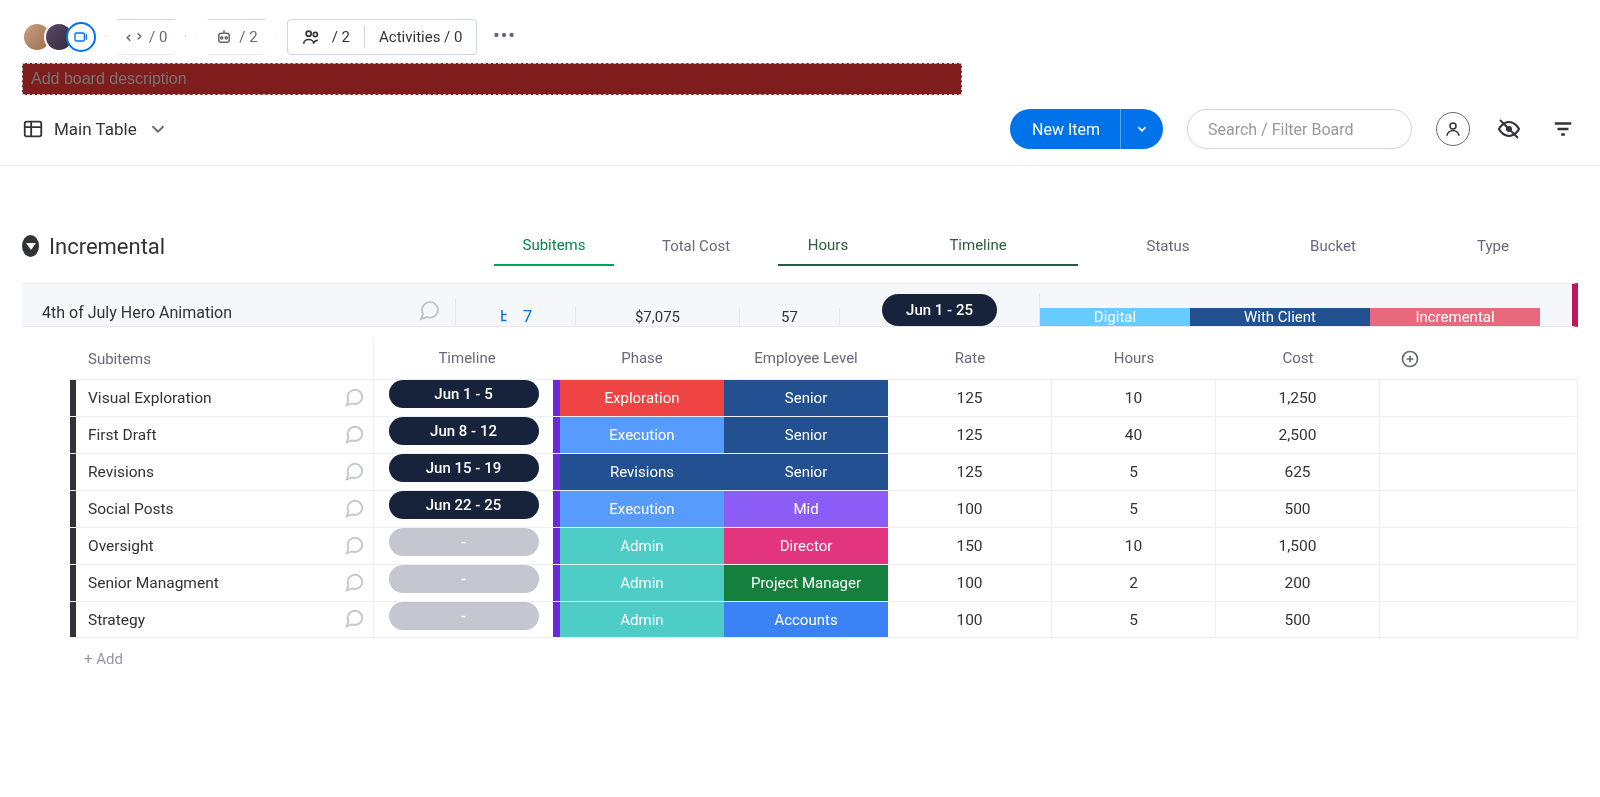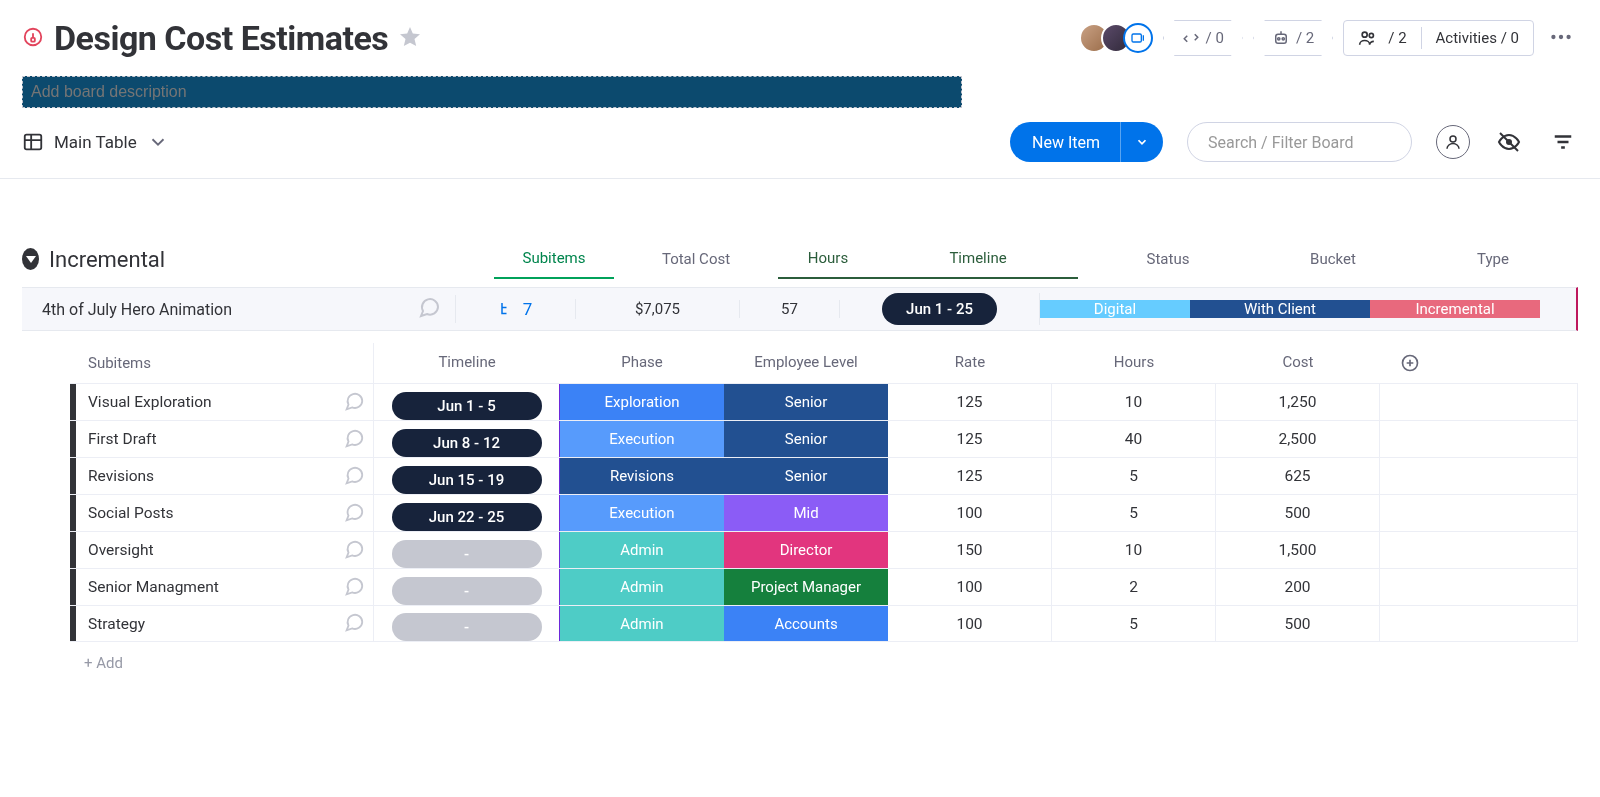--- a/index.html
+++ b/index.html
@@ -39,21 +39,21 @@
     display: flex; align-items: center; padding: 0 14px; gap:10px; color:#323338; font-size:15px;
   }
   .pillbox .divider { width:1px; height:22px; background:#d0d4e4; margin:0 4px;}
 
   .more-icon { color:#676879; padding:4px; }
 
   .desc-row { margin-top:8px; }
   .desc-input {
     width: 940px; max-width: calc(100% - 40px);
     border: 1px dashed #c5c7d0; padding: 6px 8px; font-size:16px; color:#999;
-    background:#0c4a6e; outline:none;margin-top:10px;
+    background:#7f1d1d; outline:none;
   }
 
   
   .viewbar {
     display: flex; align-items: center; justify-content: space-between;
     padding: 14px 22px 16px 22px;
     border-bottom: 1px solid #e6e9ef;
   }
   .view-left { display:flex; align-items:center; gap:10px; font-size:17px;}
   .view-left svg { width:22px; height:22px; }
@@ -82,23 +82,23 @@
   }
   .collapse-badge .tri { width:0;height:0;border-left:5px solid transparent;border-right:5px solid transparent;border-top:7px solid #fff; }
   .group-title { font-size:22px; color:#323338; font-weight:400; flex:0 0 445px; }
   .col-head {
     flex:0 0 var(--w); text-align:center; font-size:15px; color:#676879; padding:10px 0;
   }
   .col-head.accent { color:#00854d; border-bottom:2px solid #00a25a; }
   .col-head.accent-dk { color:#2b5d3b; border-bottom:2px solid #2b5d3b; }
 
   .item-row {
-    display:flex; align-items:center; margin-top:8px;
+    display:flex; align-items:flex-end; margin-top:17px;
     border-top:1px solid #e6e9ef; border-bottom:1px solid #e6e9ef;
-    border-right:2px solid #be185d;
+    border-right:6px solid #be185d;
     background:#f6f7fb;
   }
   .item-bar { width:6px; background:#323338; }
   .item-name { flex:0 0 428px; display:flex; align-items:center; padding:0 14px; font-size:16px; border-right:1px solid #e6e9ef; justify-content:space-between;}
   .commentb { color:#c5c7d0; }
   .cell { flex:0 0 var(--w); display:flex; align-items:center; justify-content:center; font-size:15px; }
   .cell.bordered { border-right:1px solid #e6e9ef; }
   .subitems-count { color:#0073ea; display:flex; align-items:center; gap:6px; font-size:17px;}
   .tl-pill {
     background:#17233b; color:#fff; border-radius:18px; padding:7px 24px; font-size:15px; font-weight:500;
@@ -114,50 +114,35 @@
   .subhdr .sname { text-align:left; padding-left:18px; }
   .subhdr .plusc { display:flex;align-items:center;justify-content:center; }
 
   
   .subrows { margin-left:48px; }
   .srow { display:flex; align-items:stretch; height:37px; border-top:1px solid #eceef5; }
   .srow:last-of-type { border-bottom:1px solid #eceef5; }
   .sbar { width:6px; background:#323338; margin-right:8px;}
   .sname { flex:0 0 290px; display:flex; align-items:center; justify-content:space-between; padding-right:8px; border-right:1px solid #eceef5;}
   .sname span:first-child { padding-left:4px; font-size:15.5px;}
-  .stl { flex:0 0 186px; display:flex; align-items:flex-end; justify-content:center; border-right:1px solid #6d28d9;}
+  .stl { flex:0 0 186px; display:flex; align-items:flex-start; justify-content:center; border-right:7px solid #6d28d9;}
   .stlpill { background:#17233b; color:#fff; border-radius:16px; padding:5px 0; width:150px; text-align:center; font-size:15px; font-weight:500;}
   .stlpill.empty { background:#c5c7d0; color:#fff;}
   .sphase, .semp { flex:0 0 164px; color:#fff; display:flex; align-items:center; justify-content:center; font-size:15px;}
   .snum { flex:0 0 164px; display:flex; align-items:center; justify-content:center; border-right:1px solid #eceef5; font-size:15.5px;}
   .sextra { flex:1; border-right:1px solid #eceef5;}
   .srow .snum:nth-last-of-type(1){border-right:1px solid #eceef5;}
   .addrow { margin-left:62px; padding:12px 0; color:#9699a6; font-size:15px;}
 
 </style>
 </head>
 <body>
 
 <div class="header">
   <div class="title-row">
-    <div class="title-left">
-      <span>
-        <svg class="lock-icon" viewBox="0 0 24 24" fill="none" stroke="currentColor" stroke-width="2">
-          <circle cx="12" cy="12" r="9"></circle>
-            <path d="M12 8v4"></path>
-            <rect x="10" y="13" width="4" height="4" rx="1"></rect>
-        </svg>
-      </span>
-      <h1 class="board-title">Design Cost Estimates</h1>
-      <span>
-        <svg class="star-icon" viewBox="0 0 24 24" fill="currentColor">
-            <path d="M12 2l2.8 6.6 7.2.6-5.5 4.8 1.7 7L12 17.8 5.8 21l1.7-7L2 9.2l7.2-.6z"></path>
-          </svg>
-      </span>
-    </div>
     <div class="title-right">
       <div class="avatars">
         <div class="avatar a1"></div>
         <div class="avatar a2"></div>
         <div class="avatar-add">
           <svg width="16" height="16" viewBox="0 0 24 24" fill="none" stroke="currentColor" stroke-width="2">
               <rect x="3" y="6" width="14" height="12" rx="2"></rect>
               <path d="M20 8v8"></path>
             </svg>
         </div>
@@ -317,21 +302,21 @@
         <div class="sbar"></div>
         <div class="sname">
           <span>Visual Exploration</span>
           <span class="commentb"><svg width="22" height="22" viewBox="0 0 24 24" fill="none" stroke="currentColor" stroke-width="2">
               <path d="M21 12a8 8 0 01-11 7l-6 2 2-5a8 8 0 1115-4z"></path>
             </svg></span>
         </div>
         <div class="stl">
           <span class="stlpill">Jun 1 - 5</span>
         </div>
-        <div class="sphase" style="background:#3b82f6">Exploration</div>
+        <div class="sphase" style="background:#ef4444">Exploration</div>
         <div class="semp" style="background:#225091">Senior</div>
         <div class="snum">125</div>
         <div class="snum">10</div>
         <div class="snum">1,250</div>
         <div class="sextra"></div>
       </div>
       <div class="srow">
         <div class="sbar"></div>
         <div class="sname">
           <span>First Draft</span>

